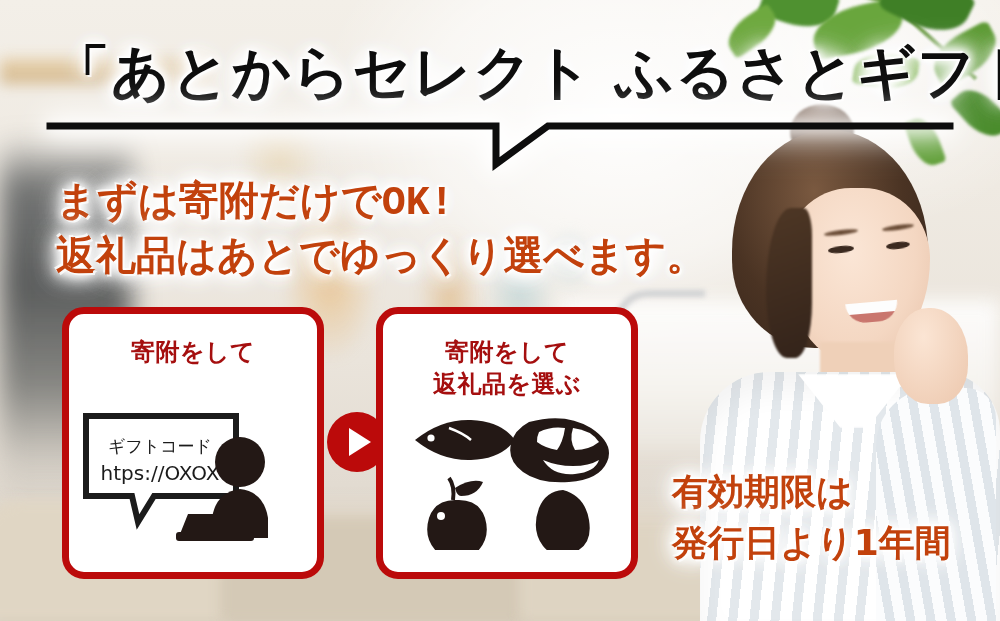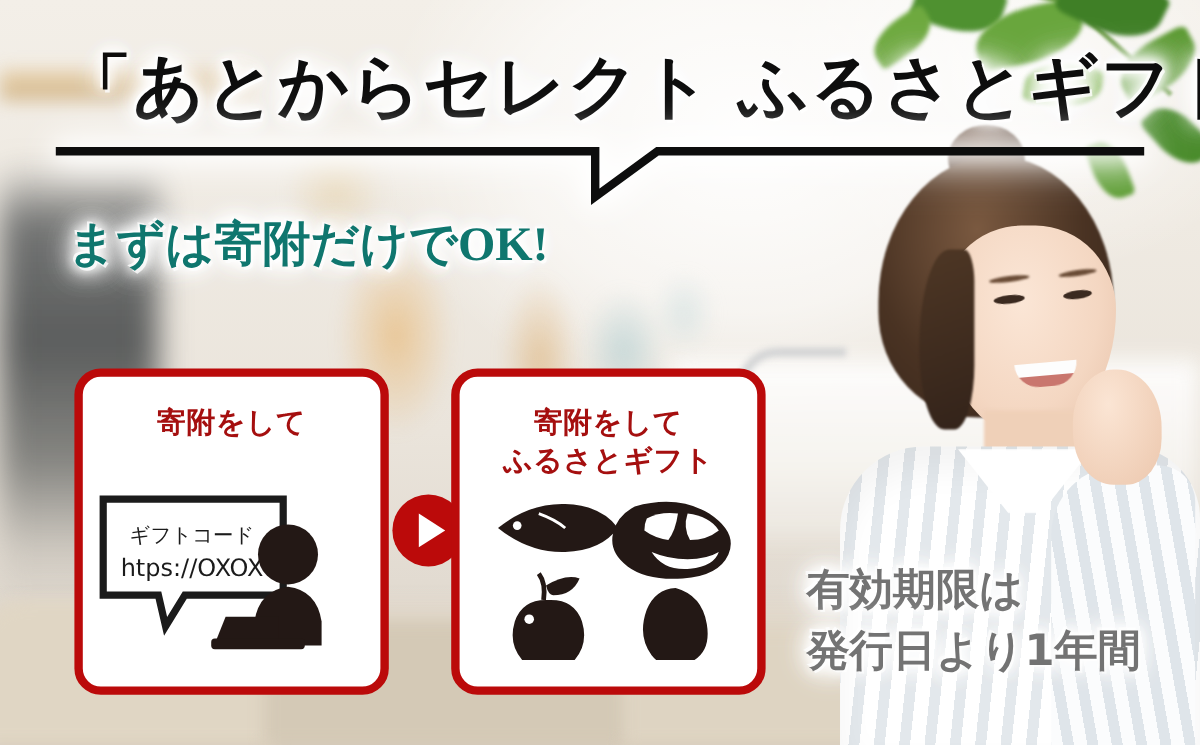--- a/index.html
+++ b/index.html
@@ -190,22 +190,22 @@
   }
 
   
   .rule-wrap{position:absolute;left:48px;top:118px;width:904px;height:52px;}
   .rule-wrap svg{display:block;overflow:visible;
     filter:drop-shadow(0 0 7px #fff) drop-shadow(0 0 12px #fff) drop-shadow(0 0 16px rgba(255,255,255,.85));}
 
   
   .subtitle{
     position:absolute;left:56px;top:176px;
-    font-size:40px;font-weight:bold;color:#0f766e;line-height:1.38;
-    font-family:Liberation Serif, serif;
+    font-size:40px;font-weight:bold;color:#c2410c;line-height:1.38;
+    font-family:Liberation Mono, monospace;
   }
 
   
   .card{
     position:absolute;top:307px;width:262px;height:272px;
     background:#fff;border:7px solid #bb0a0a;border-radius:22px;
     box-sizing:border-box;
   }
   .card.left{left:62px;}
   .card.right{left:376px;}
@@ -227,21 +227,21 @@
   .arrow .tri{
     width:0;height:0;margin-left:5px;
     border-left:22px solid #fff;
     border-top:14px solid transparent;
     border-bottom:14px solid transparent;
   }
 
   
   .expiry{
     position:absolute;left:672px;top:466px;
-    font-size:36px;font-weight:bold;color:#737373;line-height:1.42;
+    font-size:36px;font-weight:bold;color:#c2410c;line-height:1.42;
     font-family:"DejaVu Sans","Liberation Sans",sans-serif;
     white-space:nowrap;
   }
 </style>
 </head>
 <body>
 
 <div id="stage">
 
   <div class="bg-layer bg-base"></div>
@@ -292,20 +292,21 @@
   <div class="headline glow">「あとからセレクト ふるさとギフト」とは</div>
 
   <div class="rule-wrap">
     <svg width="904" height="52" viewBox="0 0 904 52" aria-hidden="true">
       <path d="M2 8 H448 V46 L500 8 H902" fill="none" stroke="#0d0d0d" stroke-width="7" stroke-linejoin="miter" stroke-linecap="square"></path>
     </svg>
   </div>
 
   <div class="subtitle">
     <div class="glow">まずは寄附だけでOK!</div>
+    <div class="glow">返礼品はあとでゆっくり選べます。</div>
   </div>
 
   <div class="card left">
     <div class="card-title">
       <div>寄附をして</div>
     </div>
     <div class="card-art">
       <svg width="226" height="136" viewBox="0 0 226 136" aria-hidden="true">
 
         <g>
@@ -325,21 +326,21 @@
     </div>
   </div>
 
   <div class="arrow">
     <div class="tri"></div>
   </div>
 
   <div class="card right">
     <div class="card-title">
       <div>寄附をして</div>
-      <div>ふるさとギフト</div>
+      <div>返礼品を選ぶ</div>
     </div>
     <div class="card-art">
       <svg width="220" height="140" viewBox="0 0 220 140" aria-hidden="true">
 
         <g fill="#231815">
           <path d="M18 30 q26-21 56-20 q30 1 44 20 q-14 19 -44 20 q-30 1 -56-20 z"></path>
           <path d="M118 30 l26-15 v30 z"></path>
           <circle cx="34" cy="28" r="3.6" fill="#ffffff"></circle>
           <path d="M52 18 q14 5 22 12" stroke="#ffffff" stroke-width="2.4" fill="none"></path>
         </g>

